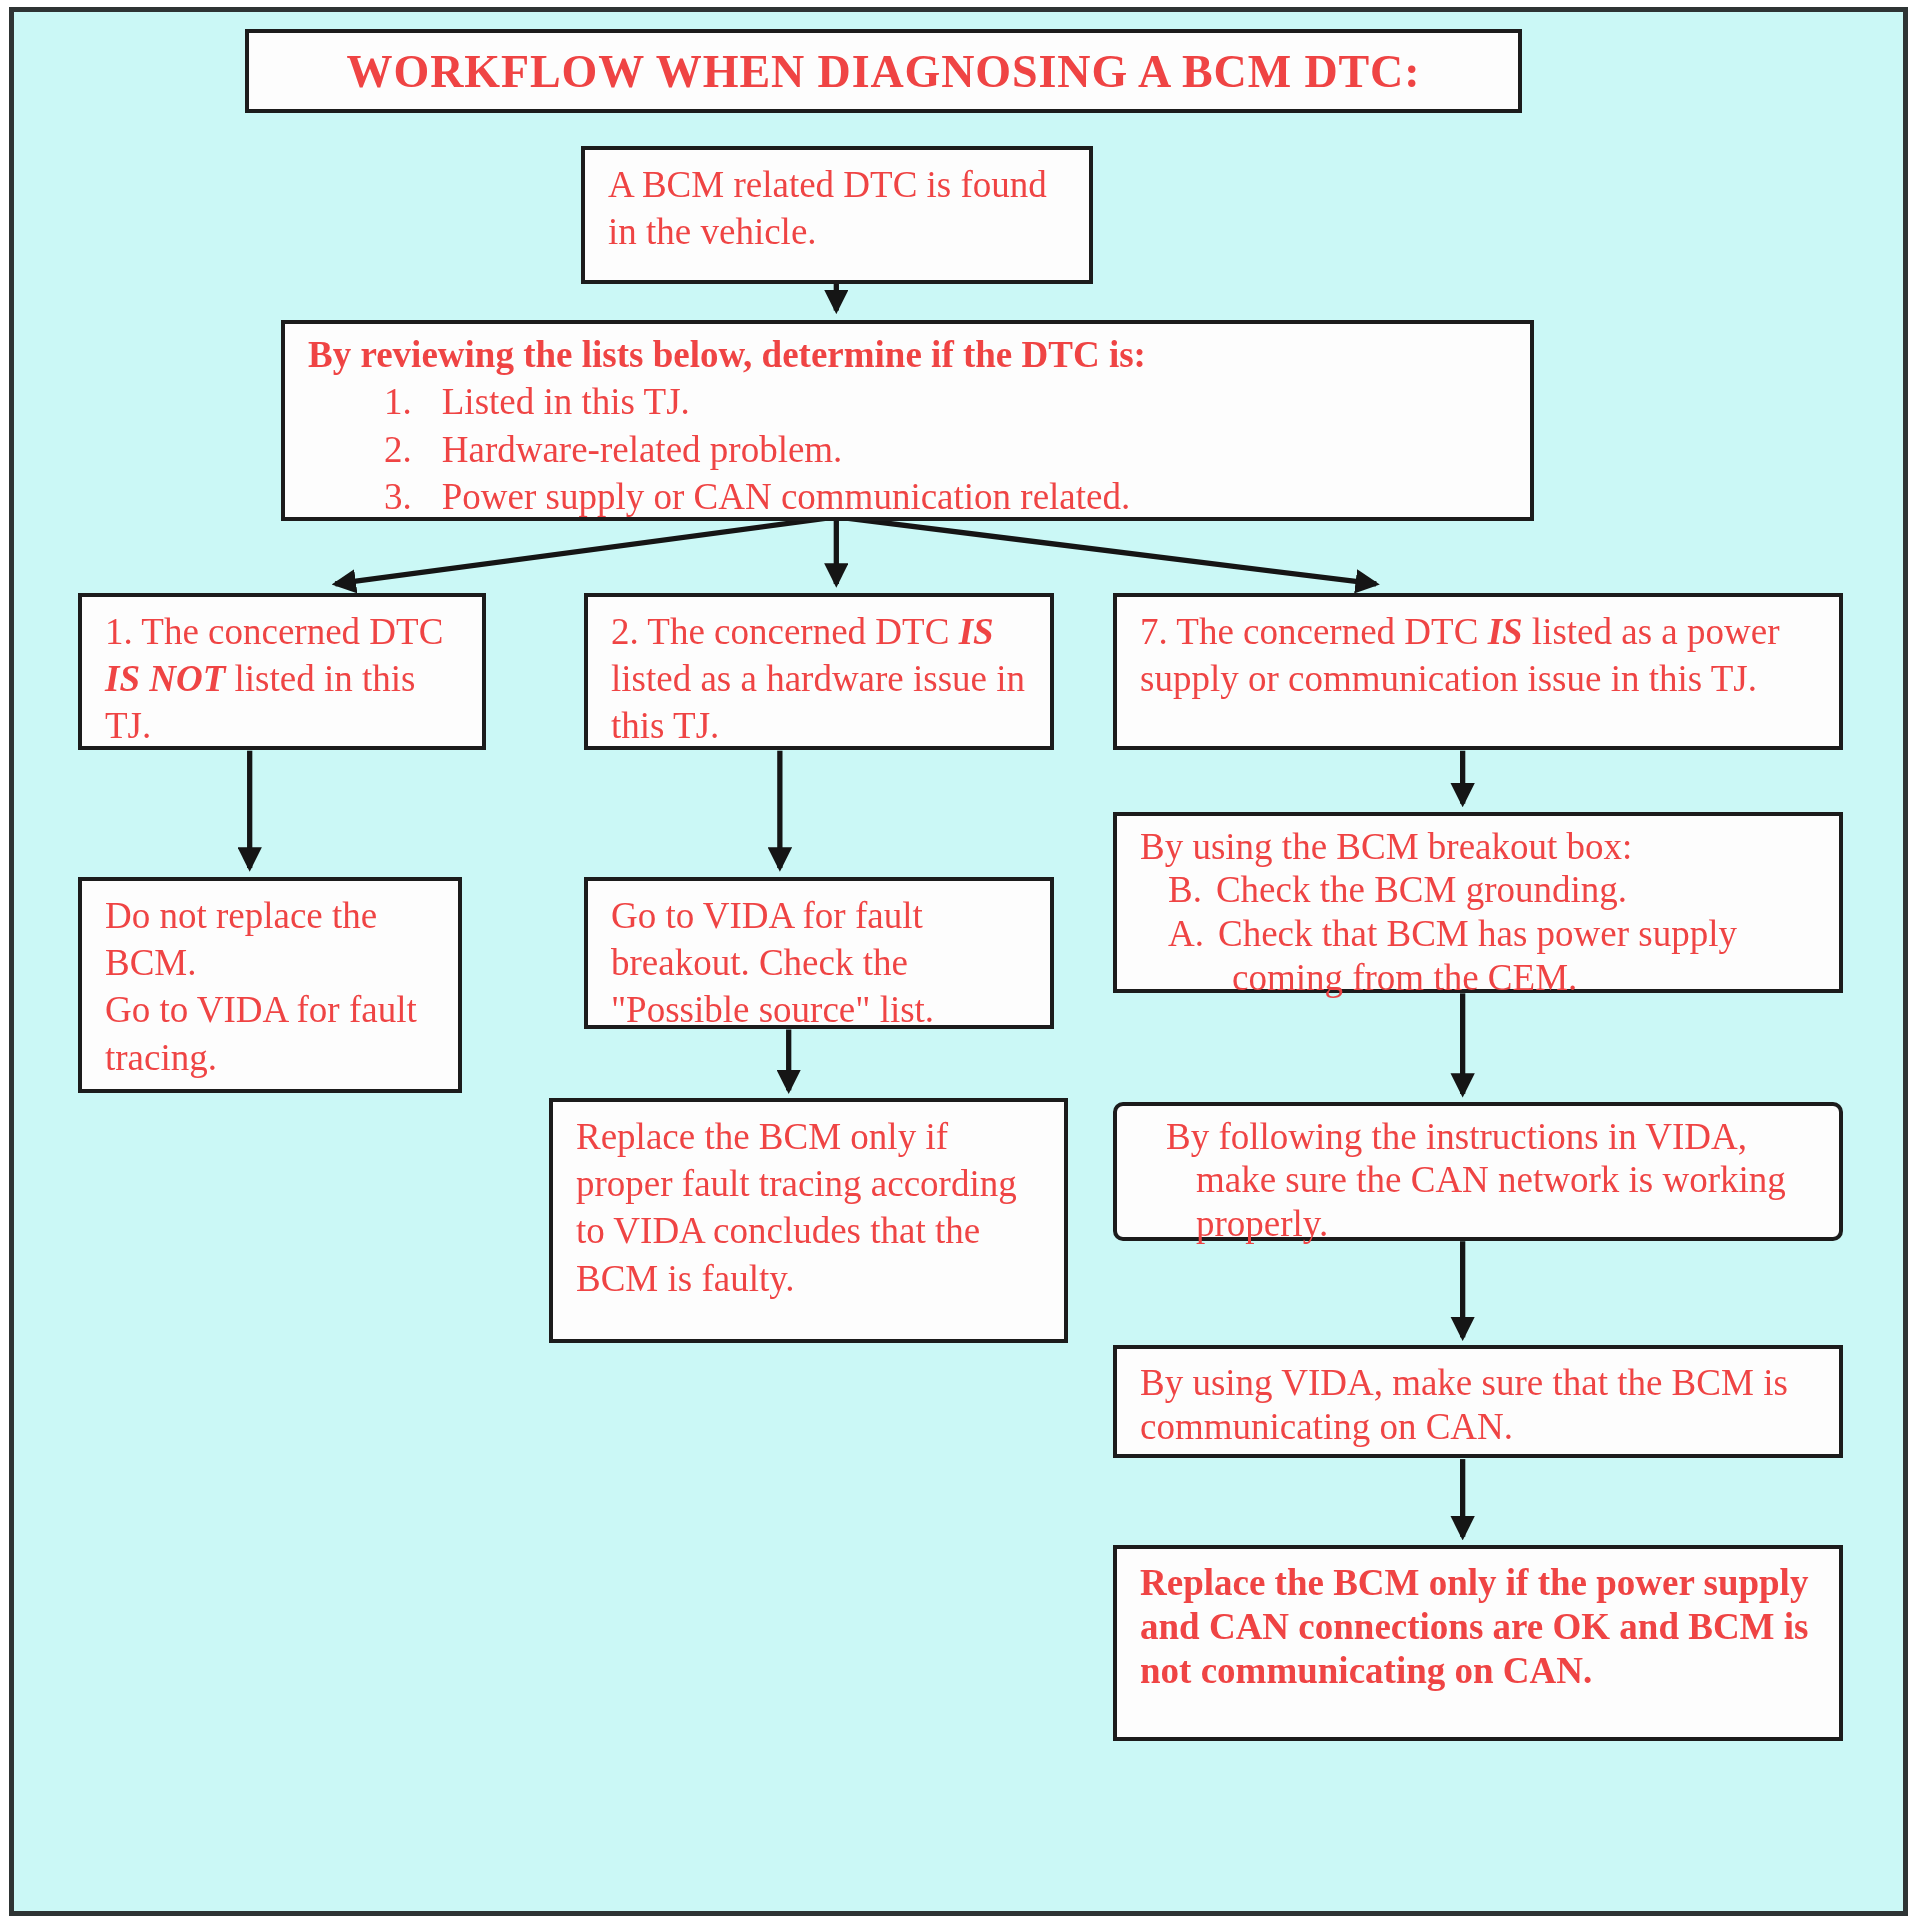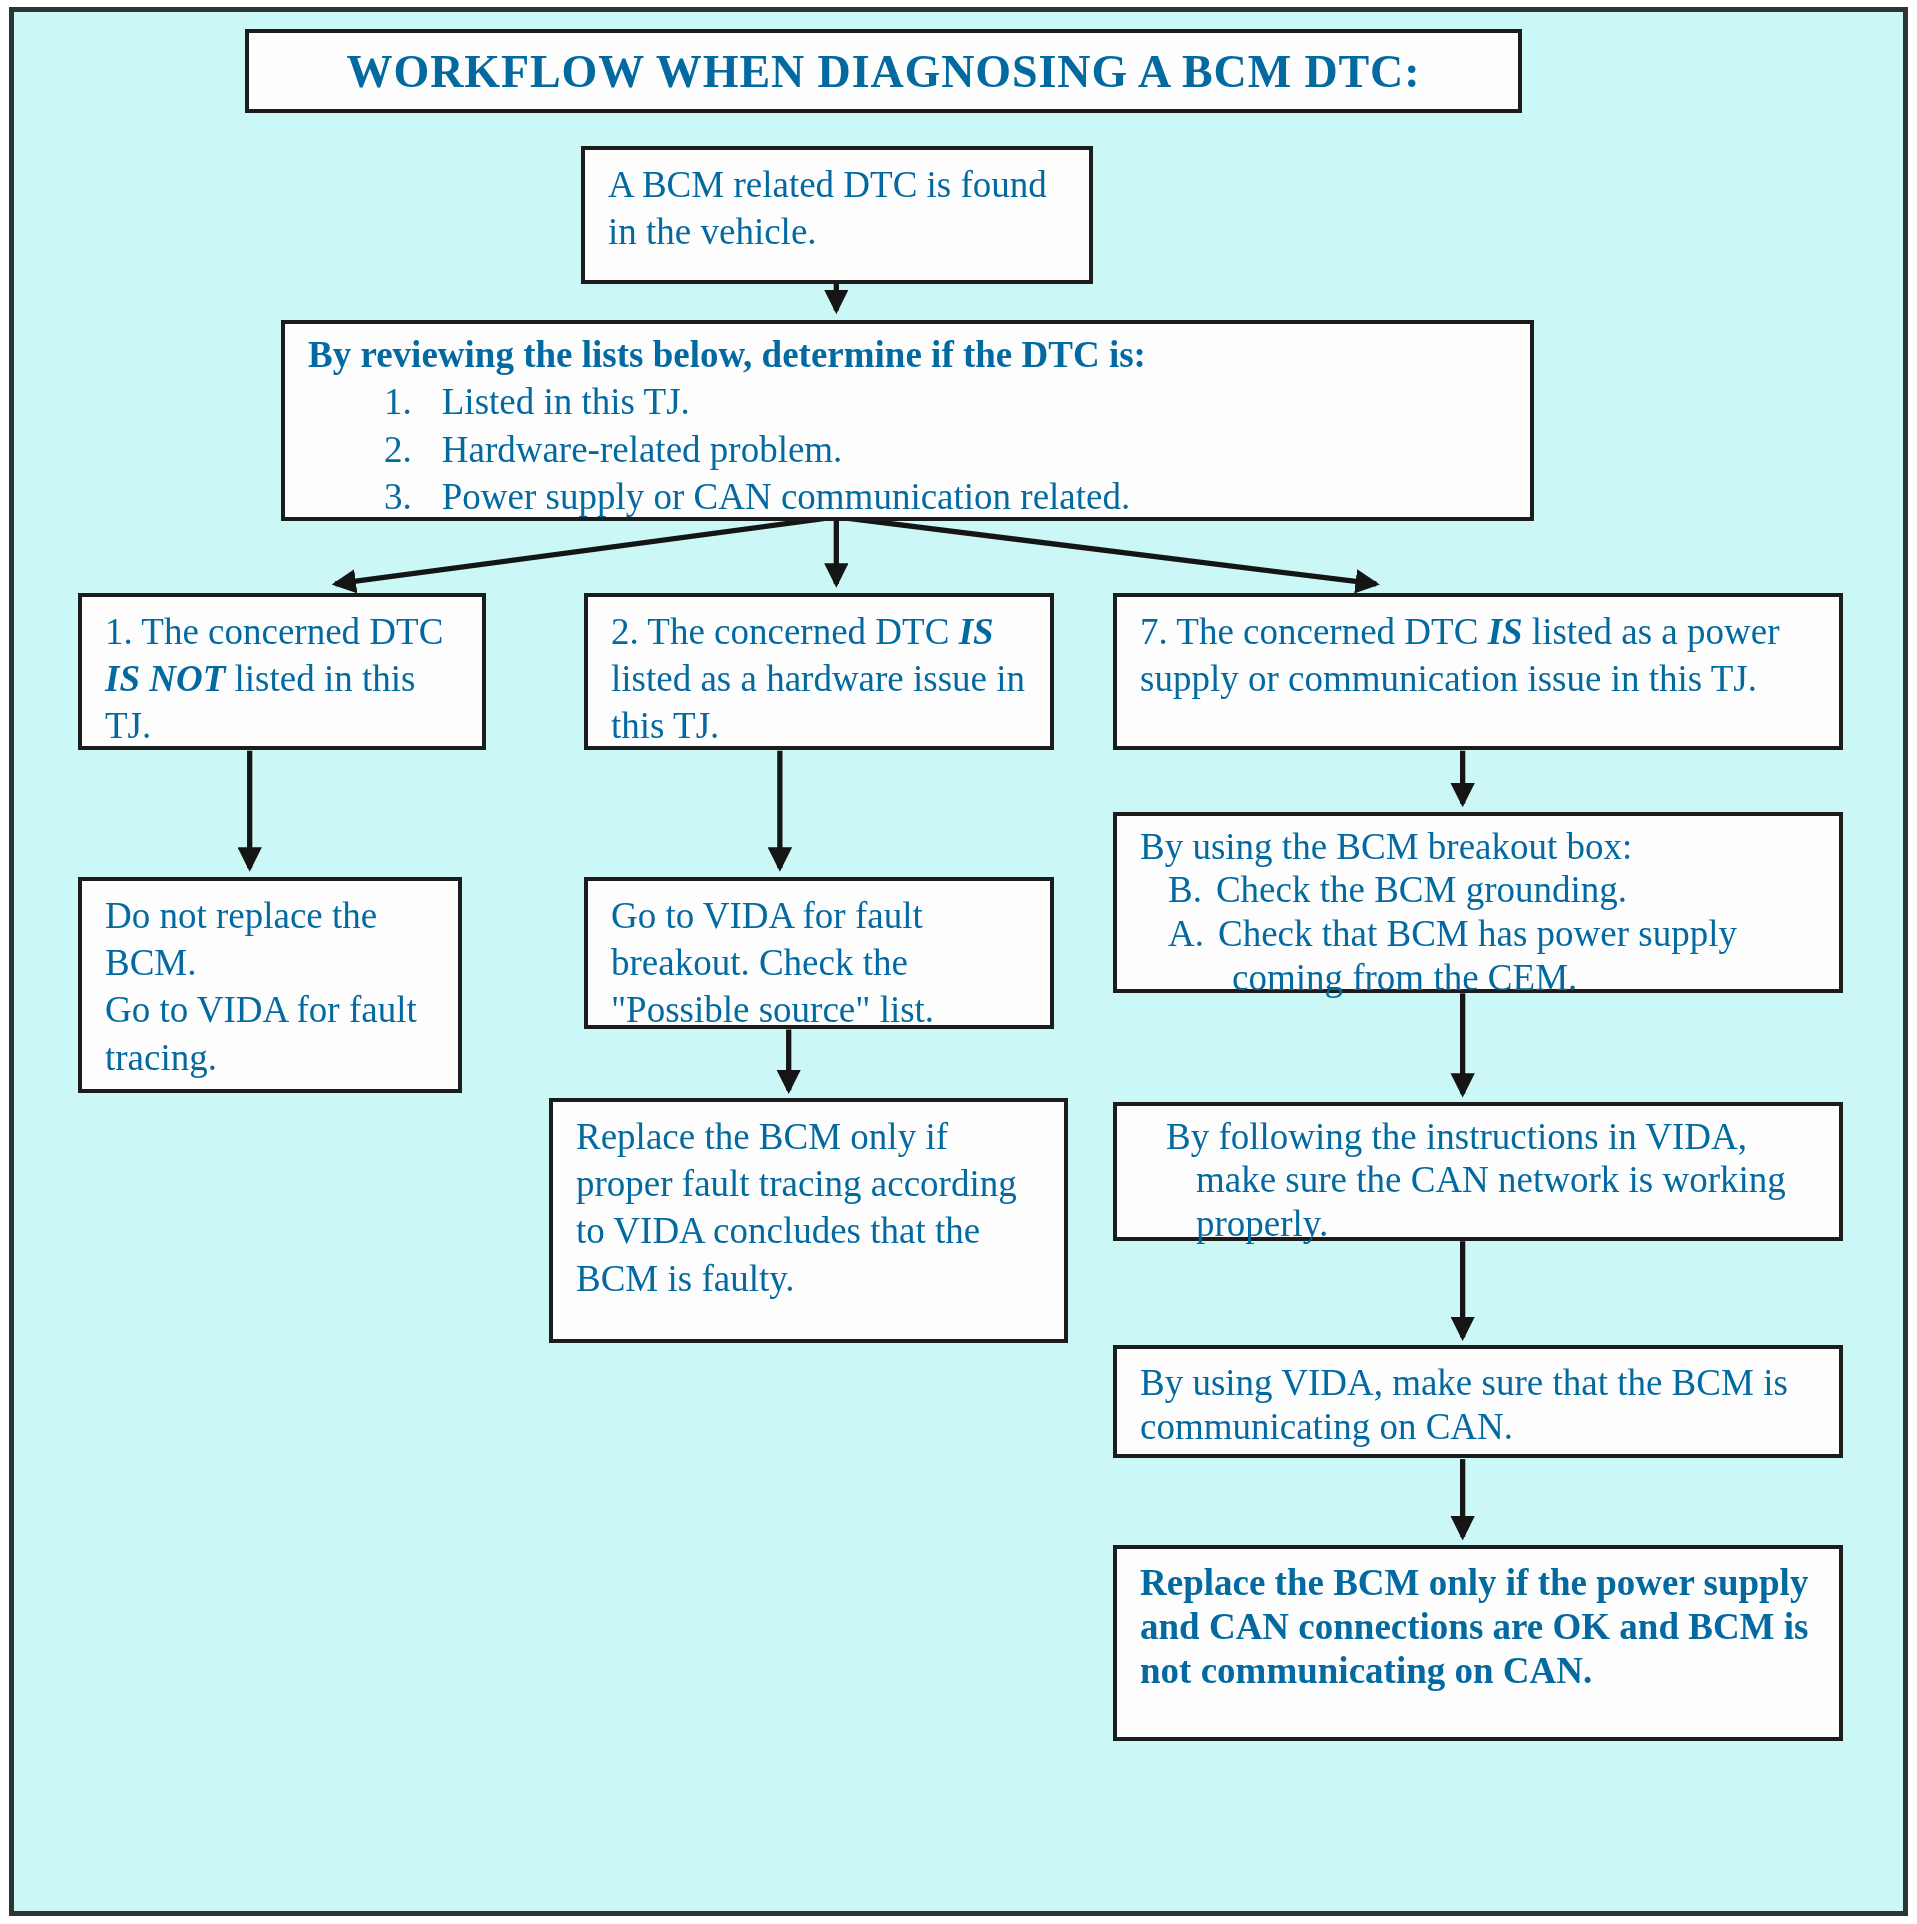--- a/index.html
+++ b/index.html
@@ -1,20 +1,20 @@
 <!DOCTYPE html>
 <html style="font-size:14px"><head>
 <meta charset="utf-8">
 <style>
   html,body { margin:0; padding:0; background:#ffffff; }
   .canvas {
     position:relative;
     width:1917px; height:1924px;
     font-family:"Liberation Serif", serif;
-    color:#0369a1;
+    color:#ef4444;
     overflow:hidden;
   }
   .frame {
     position:absolute; left:8.8px; top:7px;
     width:1899px; height:1909px;
     box-sizing:border-box;
     background:#cbf8f6;
     border:5.3px solid #2e3434;
   }
   .arrows {
@@ -39,21 +39,21 @@
     display:flex; align-items:center; justify-content:center;
     font-size:46px; font-weight:bold;
     letter-spacing:0.9px;
   }
   .tight { line-height:1.18; }
   .strong-em { font-weight:bold; font-style:italic; }
   .ol-item { padding-left:159px; text-indent:-83px; }
   .ol-item .num { margin-right:30px; }
   .abc-item { padding-left:92px; text-indent:-64px; }
   .abc-item .num { margin-right:14px; }
-  .hang { padding-left:56px; text-indent:-30px; }
+  .hang { padding-left:56px; text-indent:-30px;border-radius:10px; }
   .para { margin:0; }
 </style>
 </head>
 <body>
 
 <div class="canvas">
 
   <div class="frame"></div>
 
   <svg class="arrows" viewBox="0 0 2173 2181" xmlns="http://www.w3.org/2000/svg">

